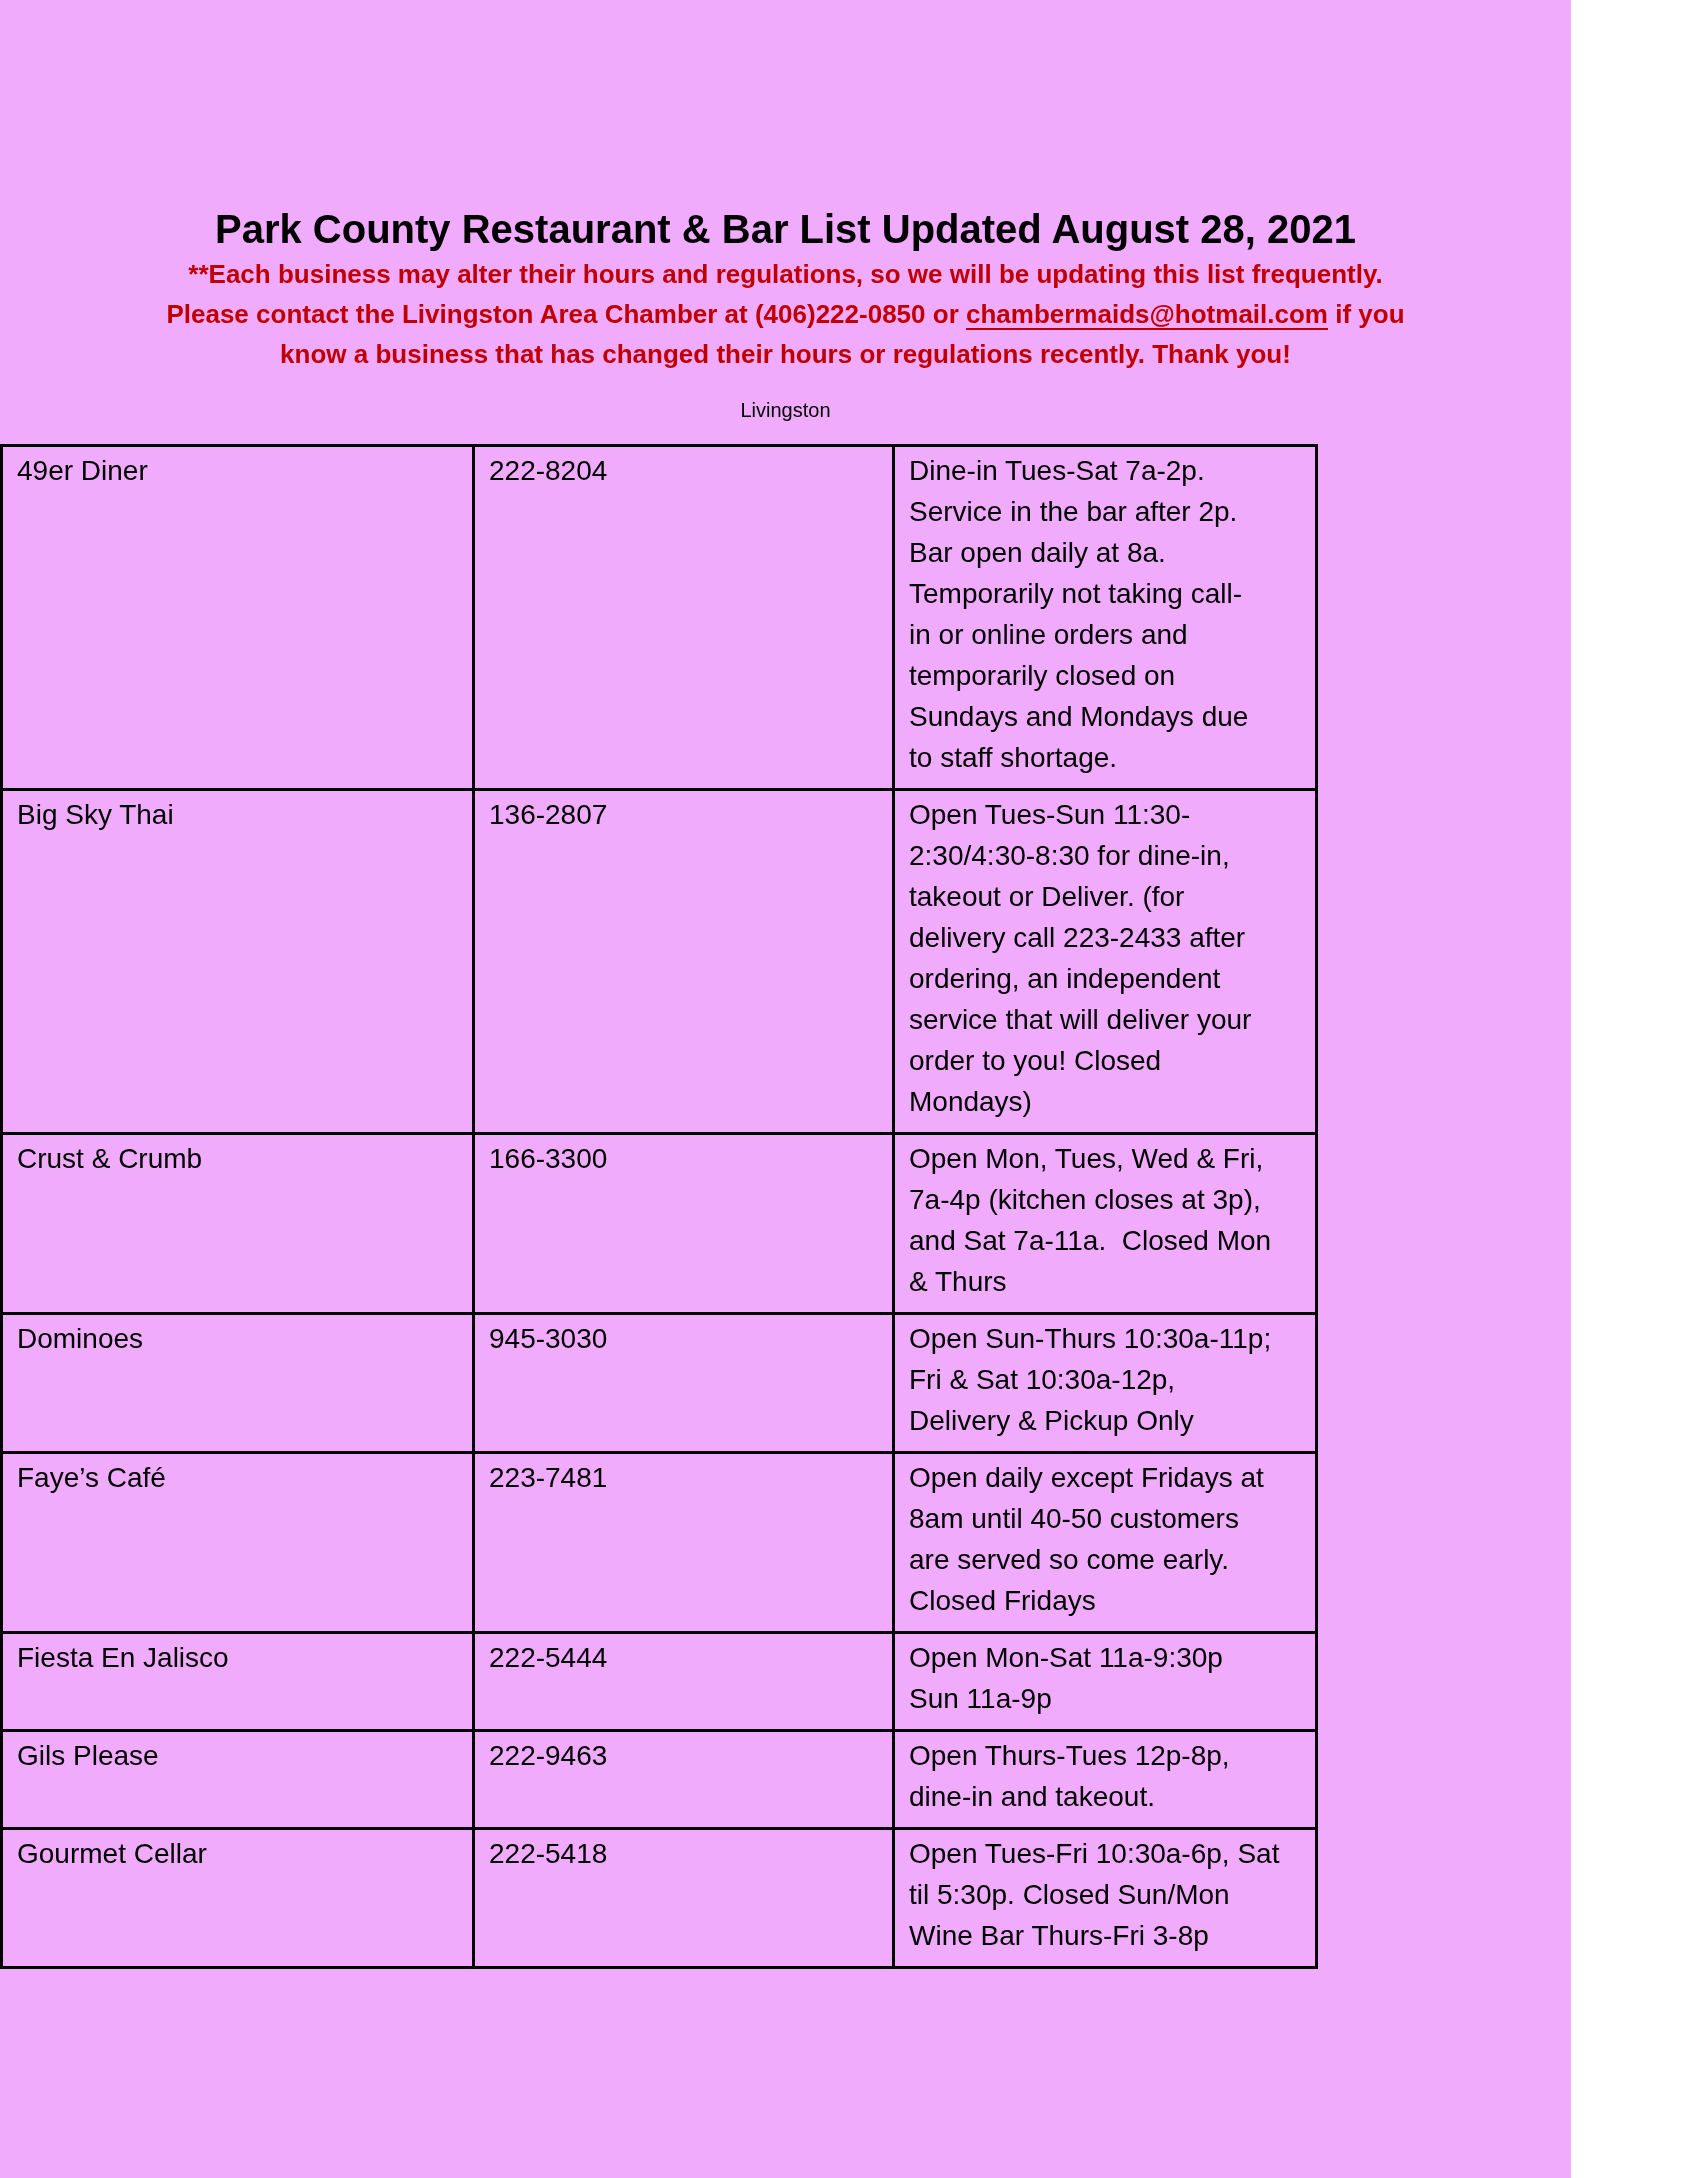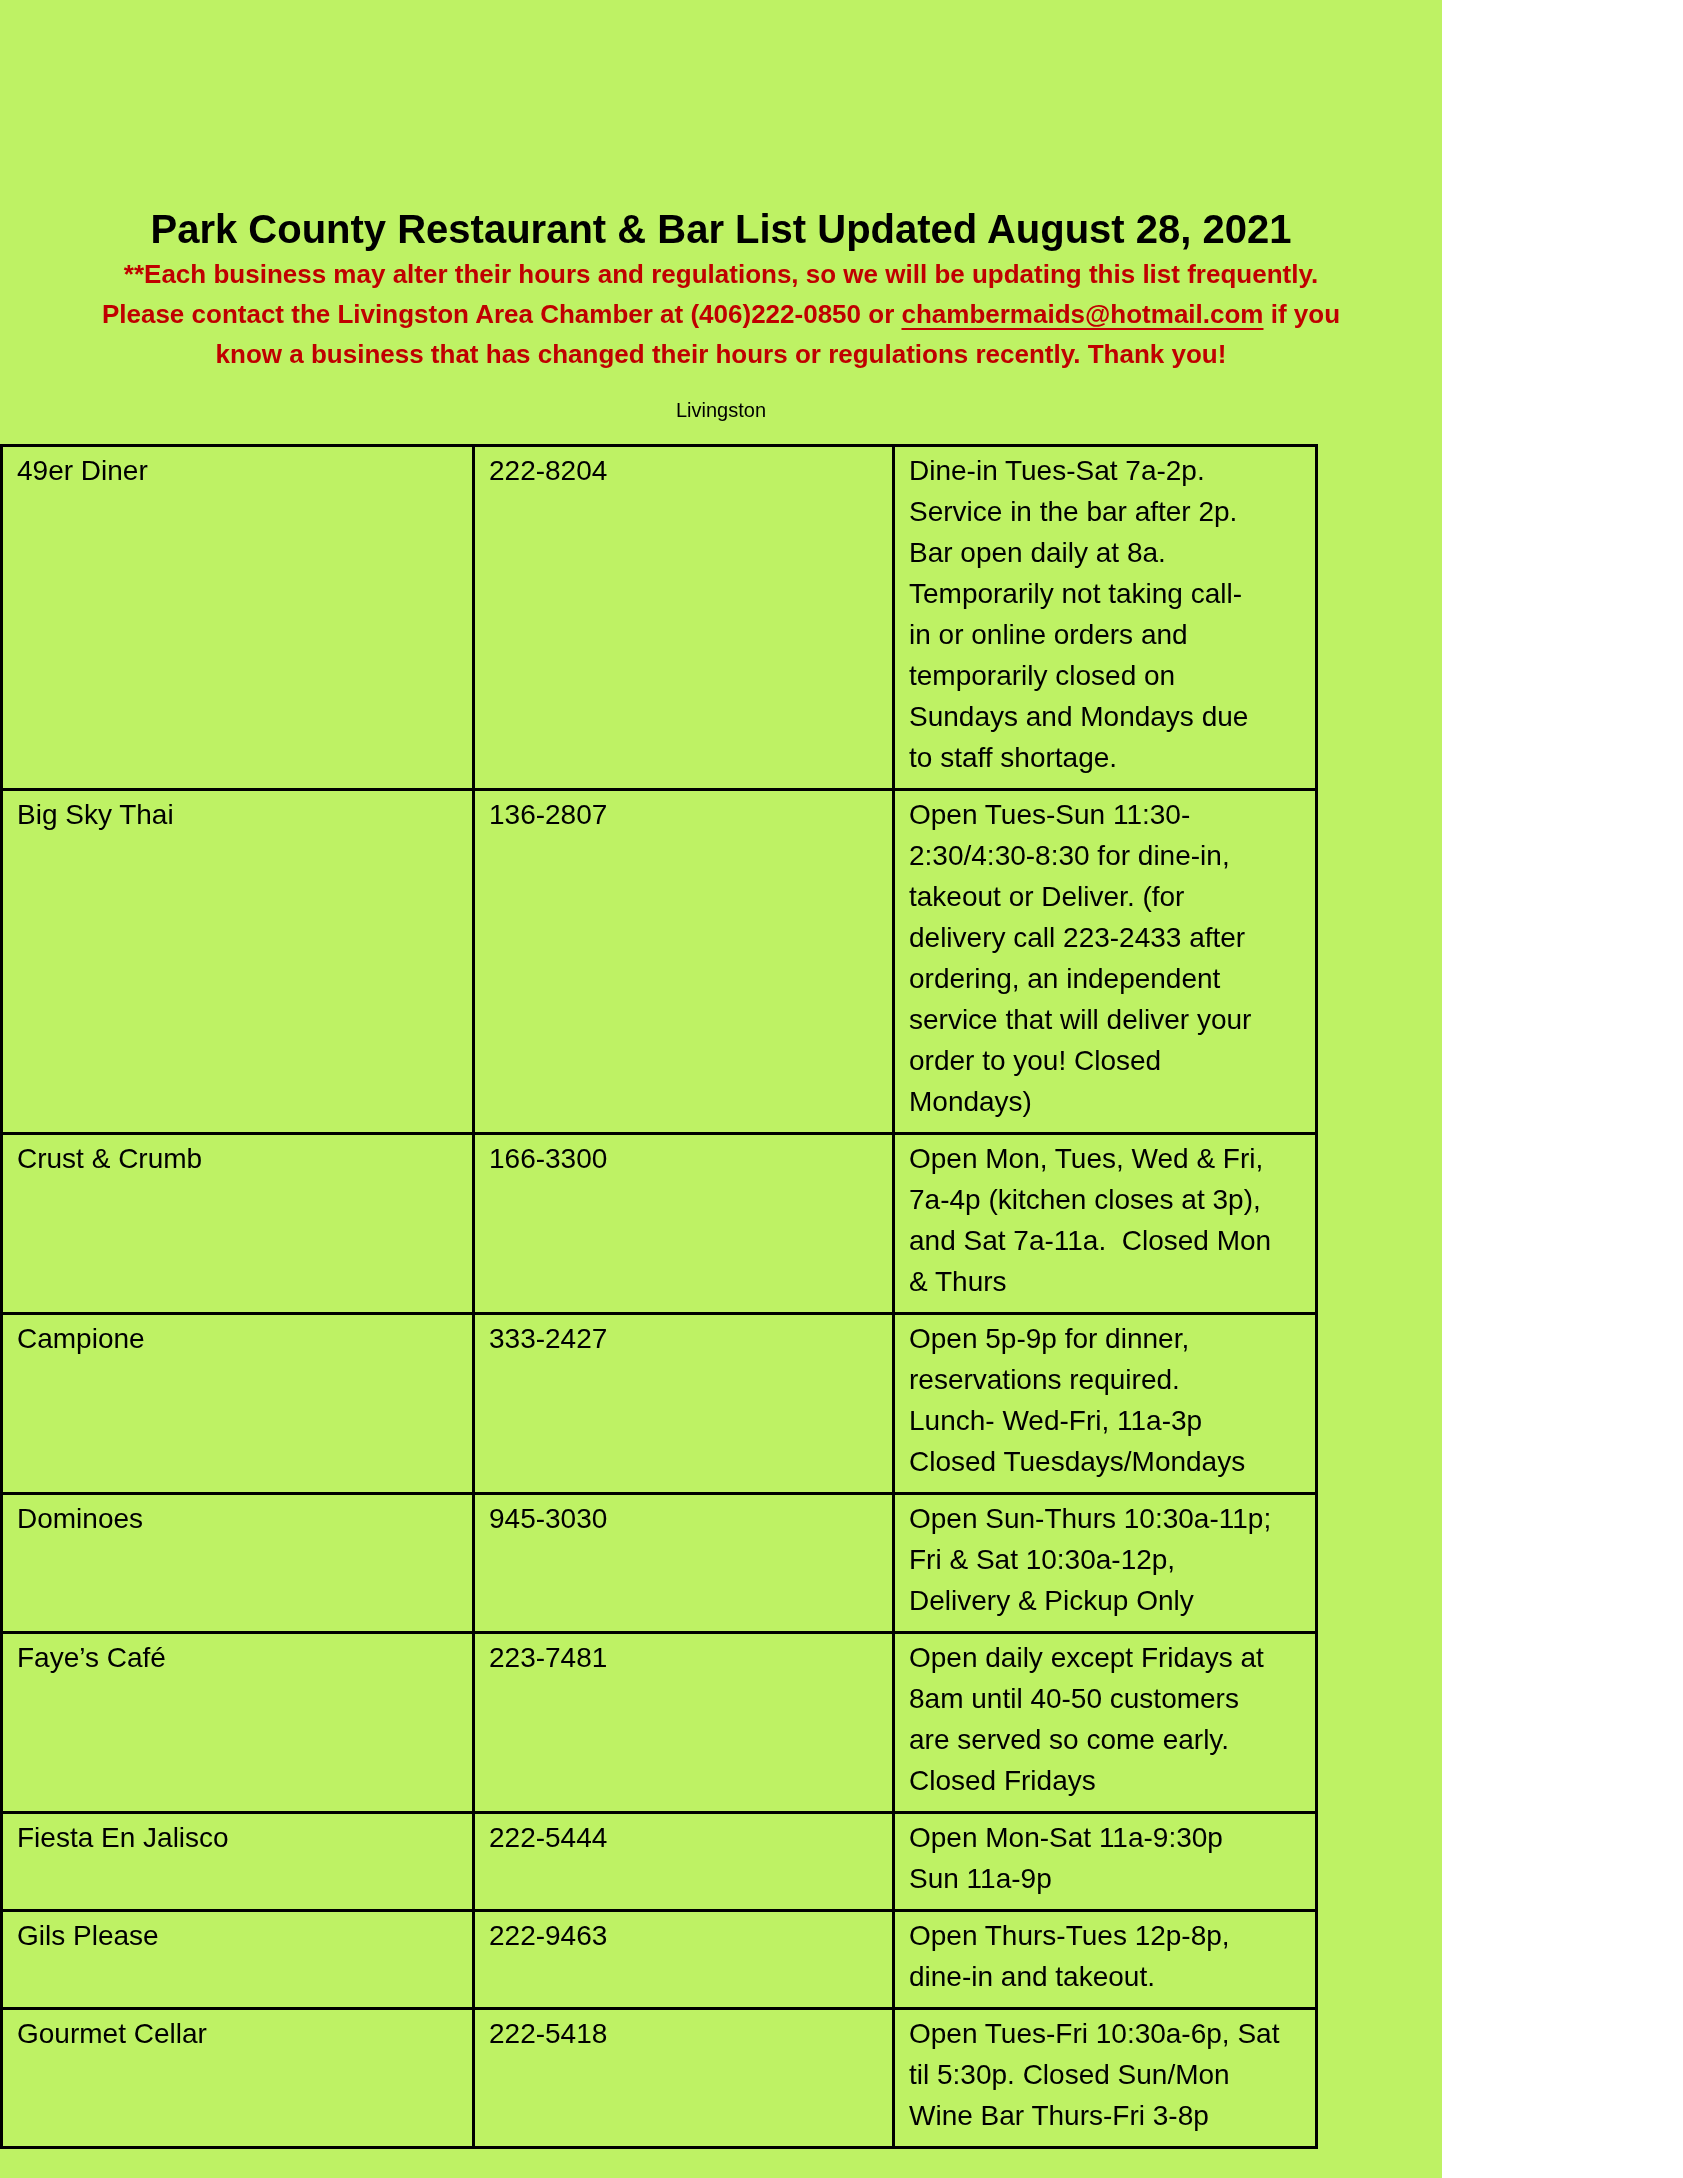--- a/index.html
+++ b/index.html
@@ -8,23 +8,23 @@
     background: #ffffff;
   }
   body {
     width: 1683px;
     height: 2178px;
     font-family: "Liberation Sans", sans-serif;
     color: #000000;
     position: relative;
   }
   .page {
-    width: 1442px;
+    width: 1571px;
     height: 2178px;
-    background: #bef264;
+    background: #f0abfc;
     overflow: hidden;
   }
   .doc-title {
     margin-top: 204px;
     text-align: center;
     font-size: 40px;
     font-weight: 700;
     line-height: 50px;
     color: #000000;
   }
@@ -122,28 +122,20 @@
         </tr>
         <tr>
           <td class="cell-name">Crust &amp; Crumb</td>
           <td class="cell-phone">166-3300</td>
           <td class="cell-details">Open Mon, Tues, Wed &amp; Fri,
 7a-4p (kitchen closes at 3p),
 and Sat 7a-11a.  Closed Mon
 &amp; Thurs</td>
         </tr>
         <tr>
-          <td class="cell-name">Campione</td>
-          <td class="cell-phone">333-2427</td>
-          <td class="cell-details">Open 5p-9p for dinner,
-reservations required.
-Lunch- Wed-Fri, 11a-3p
-Closed Tuesdays/Mondays</td>
-        </tr>
-        <tr>
           <td class="cell-name">Dominoes</td>
           <td class="cell-phone">945-3030</td>
           <td class="cell-details">Open Sun-Thurs 10:30a-11p;
 Fri &amp; Sat 10:30a-12p,
 Delivery &amp; Pickup Only</td>
         </tr>
         <tr>
           <td class="cell-name">Faye’s Café</td>
           <td class="cell-phone">223-7481</td>
           <td class="cell-details">Open daily except Fridays at

